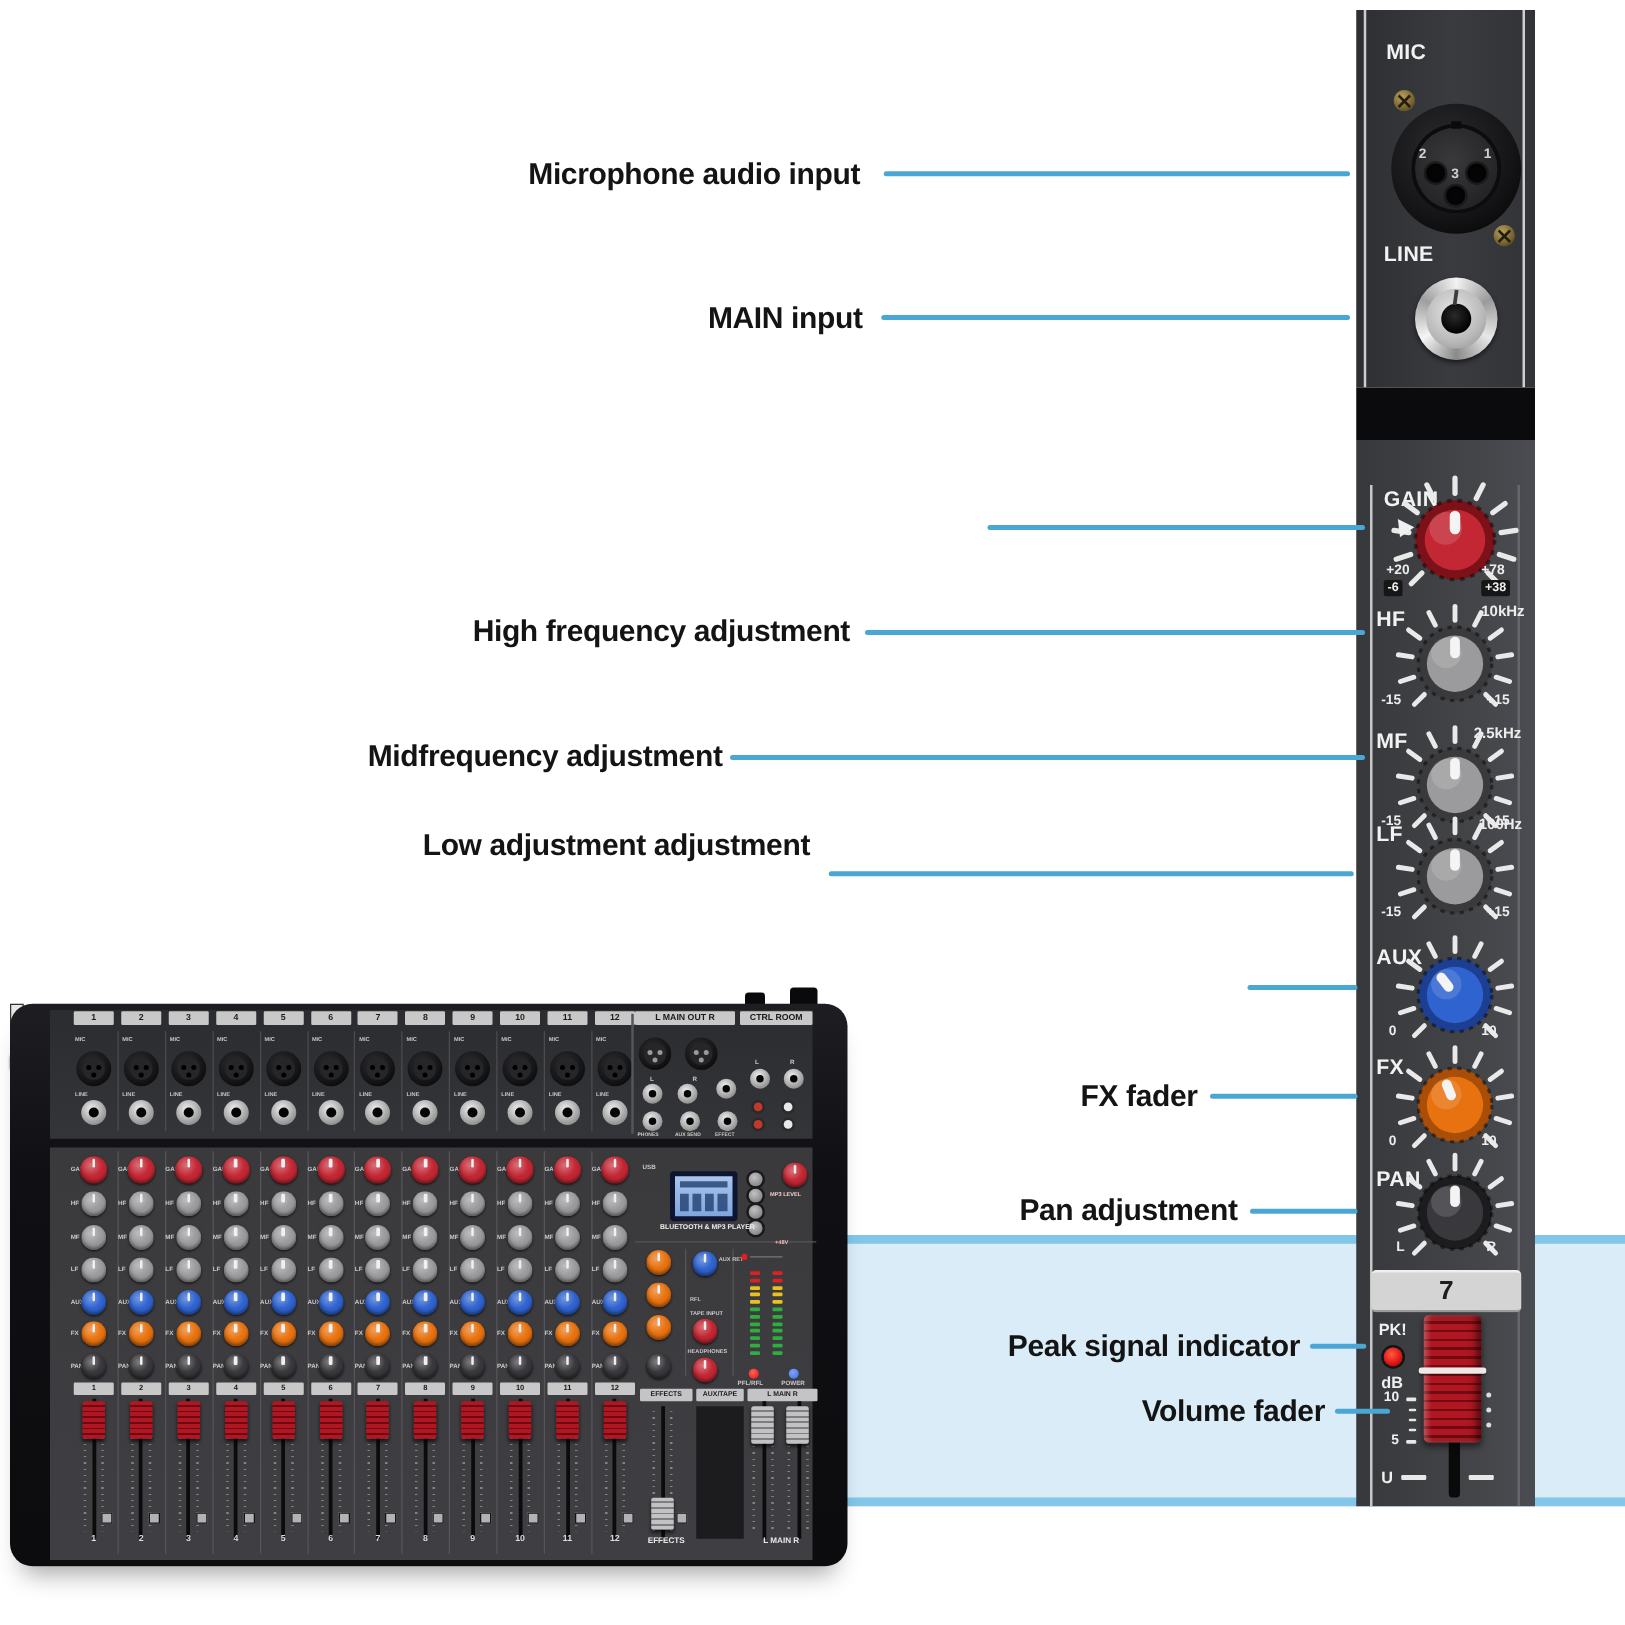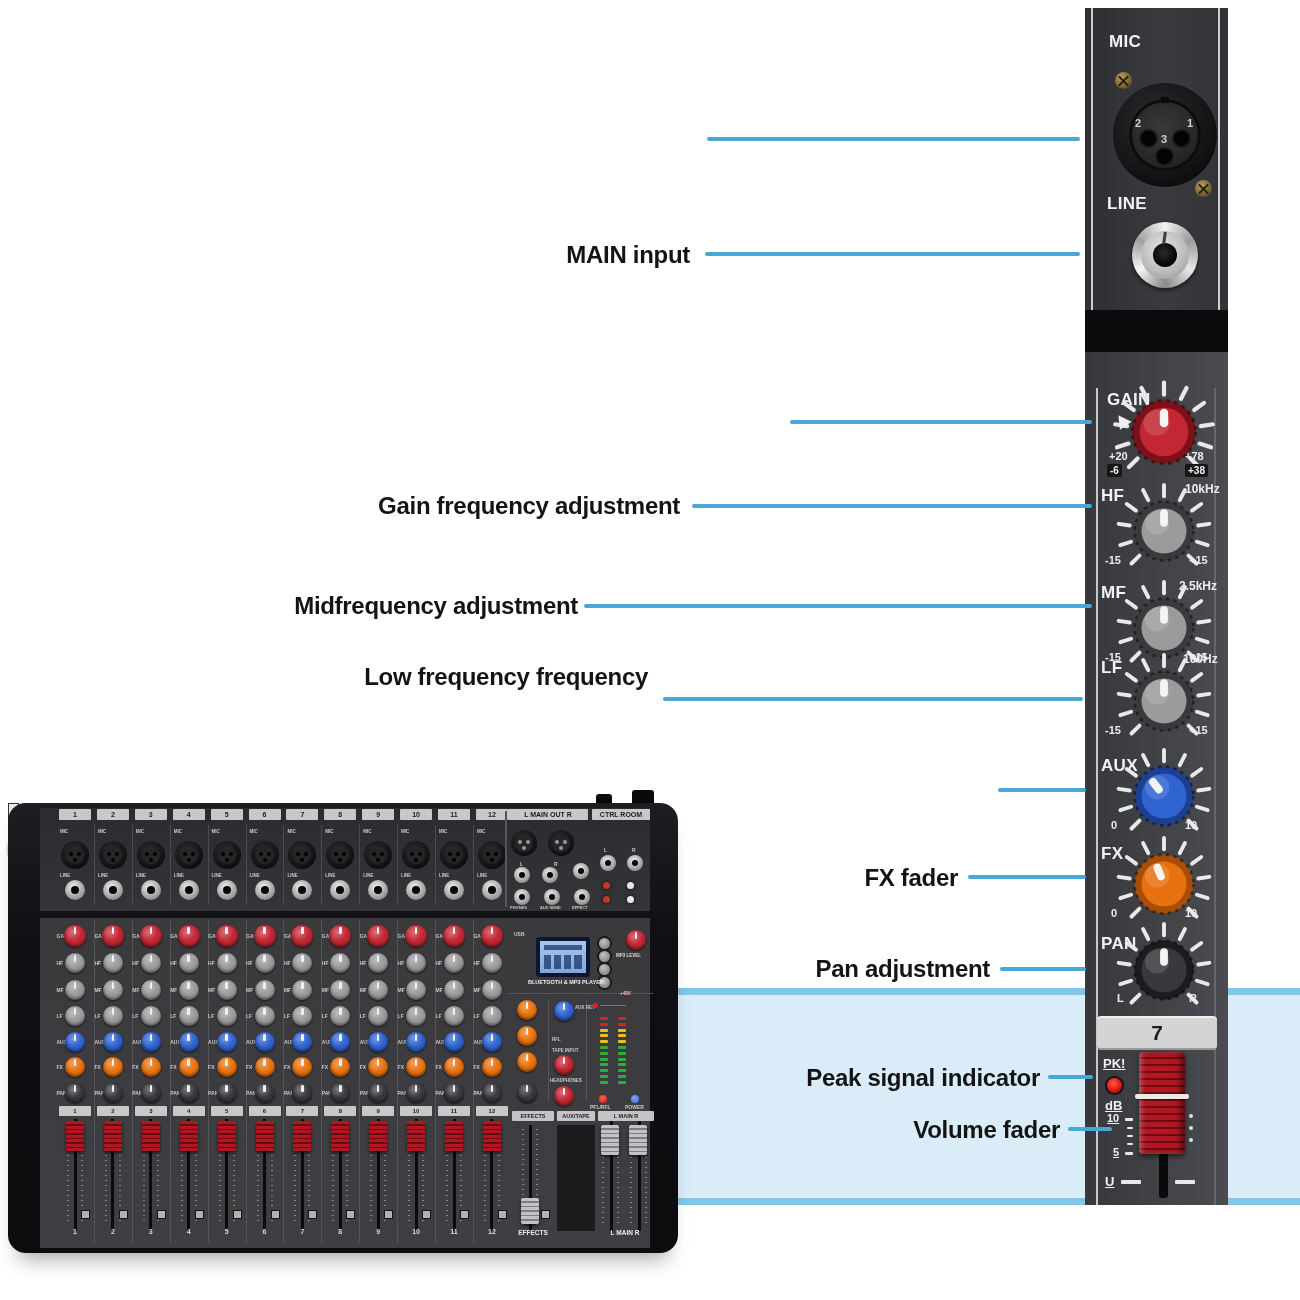--- a/index.html
+++ b/index.html
@@ -57,21 +57,21 @@
           color:#1e1e1e;font-weight:700;font-size:21px;text-align:center;line-height:30px;}
   .pk-led{position:absolute;left:22px;top:1070px;width:15px;height:15px;border-radius:50%;
           background:radial-gradient(circle at 42% 36%,#ff5a40,#e01818 55%,#7c0202);box-shadow:0 0 0 2px #141414;}
   #fslot{position:absolute;left:74px;top:1048px;width:9px;height:142px;background:#0a0a0a;border-radius:3px;}
   #fcap{position:absolute;left:54px;top:1044px;width:46px;height:102px;border-radius:4px;
         background:repeating-linear-gradient(180deg,#b01722 0 5px,#700b12 5px 7px);
         box-shadow:inset 3px 0 4px rgba(255,255,255,.25),inset -4px 0 6px rgba(0,0,0,.5),0 3px 5px rgba(0,0,0,.5);}
   #fstripe{position:absolute;left:50px;top:1086px;width:54px;height:5px;background:#efe8e8;border-radius:2px;box-shadow:0 1px 1px rgba(0,0,0,.4);}
   .tickdash{position:absolute;background:#e8e8e8;height:3px;border-radius:1px;}
   .dot3{position:absolute;width:4px;height:4px;border-radius:50%;background:#dddddd;}
-  .stext{position:absolute;color:#f0f0f0;font-weight:700;font-size:13px;text-decoration:underline;}
+  .stext{position:absolute;color:#f0f0f0;font-weight:700;font-size:13px;}
 
   
   #mixer{position:absolute;left:8px;top:803px;width:670px;height:450px;z-index:2;}
   #mixbody{position:absolute;left:0;top:0;width:670px;height:450px;border-radius:18px;
            background:linear-gradient(180deg,#1d1d22,#101014 30%,#0c0c0f);
            box-shadow:0 16px 20px -10px rgba(0,0,0,.35);}
   .nub{position:absolute;background:#0a0a0c;border-radius:3px 3px 0 0;}
   #mjack{position:absolute;left:32px;top:5px;width:610px;height:103px;background:linear-gradient(180deg,#2b2c2f,#343538);}
   #mmain{position:absolute;left:32px;top:115px;width:610px;height:330px;background:linear-gradient(180deg,#3a3a3d,#3f3f43);}
   .numseg{position:absolute;height:11px;background:#c8c8c8;border-radius:1px;color:#1a1a1a;
@@ -1093,29 +1093,30 @@
       <div class="mticks" style="left:609px;top:324px;height:100px;"></div>
       <div class="mcap gray" style="left:593px;top:322px;height:30px;"></div>
       <div class="mtrack" style="left:630px;top:318px;height:110px;"></div>
       <div class="mticks" style="left:622px;top:324px;height:100px;"></div>
       <div class="mticks" style="left:637px;top:324px;height:100px;"></div>
       <div class="mcap gray" style="left:621px;top:322px;height:30px;"></div>
       <div class="srtext" style="left:505px;top:426px;width:40px;font-size:6.5px;text-align:center;">EFFECTS</div>
       <div class="srtext" style="left:586px;top:426px;width:62px;font-size:6.5px;text-align:center;">L MAIN R</div>
     </div>
 
+<div class="co-label" style="right: 612px; top: 124px;">Microphone audio input</div>
     <div class="co-line" style="left: 707px; top: 137px; width: 373px; background: rgb(74, 166, 212);"></div>
     <div class="co-label" style="right: 610px; top: 239px;">MAIN input</div>
     <div class="co-line" style="left: 705px; top: 252px; width: 375px; background: rgb(74, 166, 212);"></div>
     <div class="co-line" style="left: 790px; top: 420px; width: 302px; background: rgb(74, 166, 212);"></div>
-    <div class="co-label" style="right: 620px; top: 490px;">Gain frequency adjustment</div>
+    <div class="co-label" style="right: 620px; top: 490px;">High frequency adjustment</div>
     <div class="co-line" style="left: 692px; top: 504px; width: 400px; background: rgb(74, 166, 212);"></div>
     <div class="co-label" style="right: 722px; top: 590px;">Midfrequency adjustment</div>
     <div class="co-line" style="left: 584px; top: 604px; width: 508px; background: rgb(74, 166, 212);"></div>
-    <div class="co-label" style="right: 652px; top: 661px;">Low frequency frequency</div>
+    <div class="co-label" style="right: 652px; top: 661px;">Low adjustment adjustment</div>
     <div class="co-line" style="left: 663px; top: 697px; width: 420px; background: rgb(74, 166, 212);"></div>
     <div class="co-line" style="left: 998px; top: 788px; width: 88px; background: rgb(74, 166, 212);"></div>
     <div class="co-label" style="right: 342px; top: 862px;">FX fader</div>
     <div class="co-line" style="left: 968px; top: 875px; width: 118px; background: rgb(74, 166, 212);"></div>
     <div class="co-label" style="right: 310px; top: 953px;">Pan adjustment</div>
     <div class="co-line" style="left: 1000px; top: 967px; width: 86px; background: rgb(74, 166, 212);"></div>
     <div class="co-label" style="right: 260px; top: 1062px;">Peak signal indicator</div>
     <div class="co-line" style="left: 1048px; top: 1075px; width: 45px; background: rgb(74, 166, 212);"></div>
     <div class="co-label" style="right: 240px; top: 1114px;">Volume fader</div>
     <div class="co-line" style="left: 1068px; top: 1127px; width: 44px; background: rgb(74, 166, 212);"></div>

